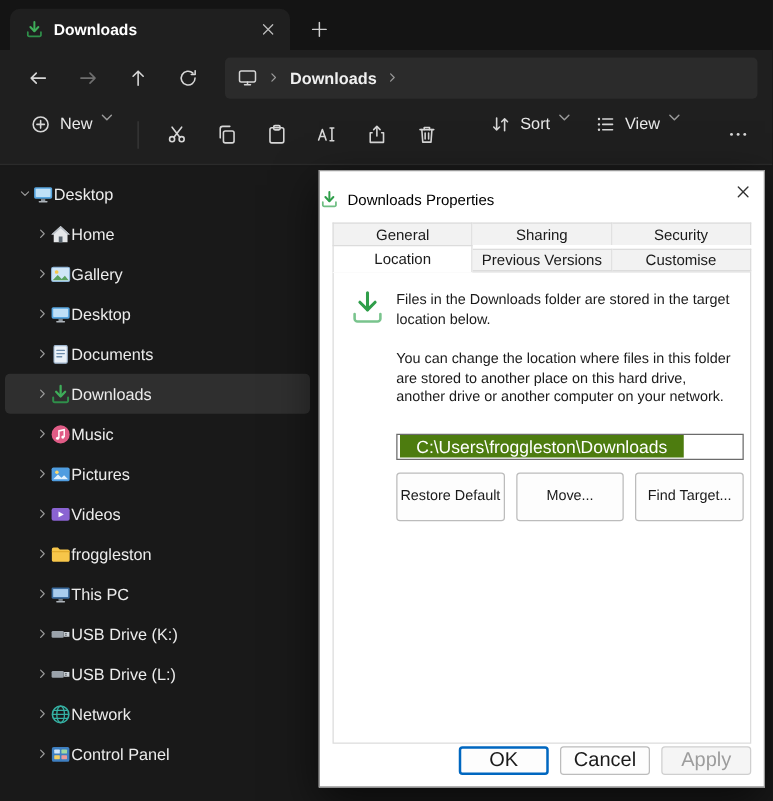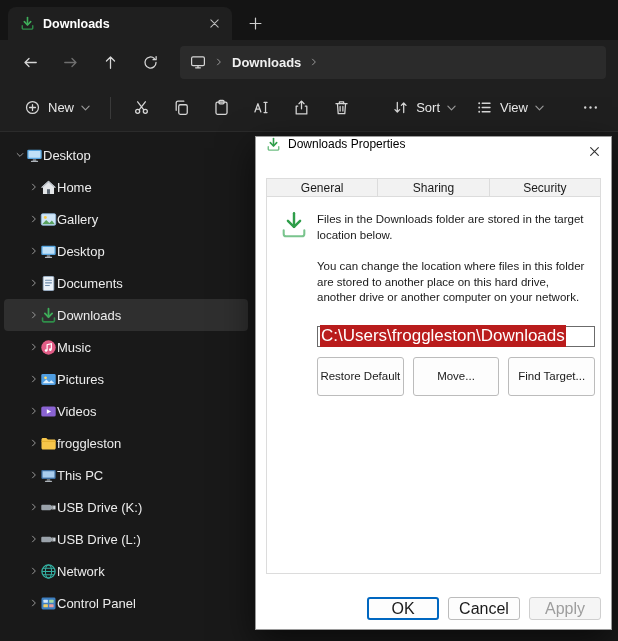--- a/index.html
+++ b/index.html
@@ -18,59 +18,59 @@
 
   
   .navrow{height:44px;background:#1f1f1f;display:flex;align-items:center;padding:0 12px}
   .navbtn{width:36px;height:34px;margin-right:4px}
   .addressbar{flex:1;height:33px;background:#2b2b2b;border-radius:4px;margin-left:8px;
     display:flex;align-items:center;gap:7px;padding:0 10px;font-size:13px;color:#f0f0f0;cursor:text}
   .addressbar .crumb{font-weight:600}
 
   
   .toolbar{height:48px;background:#1f1f1f;border-bottom:1px solid #2b2b2b;display:flex;align-items:center;padding:0 10px 0 14px}
-  .tbtn{height:34px;display:flex;align-items:center;gap:7px;padding:0 10px;background:none;border:none;border-radius:4px;
+  .tbtn{height:34px;display:flex;align-items:flex-start;gap:7px;padding:0 10px;background:none;border:none;border-radius:4px;
     color:#e8e8e8;font-size:13px;font-family:inherit;cursor:pointer}
   .tsep{width:1px;height:22px;background:#3a3a3a;margin:0 10px;flex:none}
   .ticon{width:40px;height:34px}
   .tspacer{flex:1}
   .more{width:36px;height:34px;margin-left:18px}
 
   
   .bodyarea{position:absolute;top:133px;left:0;right:0;bottom:0;background:#191919;display:flex}
   .sidebar{width:252px;padding-top:6px}
   .srow{height:32px;display:flex;align-items:center;gap:0;padding-left:24px;margin:0 4px;border-radius:4px;
     font-size:13px;color:#ececec;cursor:pointer}
   .srow.root{padding-left:10px}
   .srow.selected{background:#2f2f2f}
   .chev{flex:none;display:flex}
   .sic{width:17px;height:17px;flex:none;display:flex}
   .sic svg{width:17px;height:17px}
 
   
   .dialog{position:absolute;left:255px;top:136px;width:357px;height:494px;background:#fff;color:#1a1a1a;
     border:1px solid #9a9a9a;box-shadow:0 12px 34px rgba(0,0,0,.6);font-size:11.5px}
-  .dlg-title{height:30px;display:flex;align-items:flex-start;gap:7px;padding-left:10px}
+  .dlg-title{height:30px;display:flex;align-items:flex-end;gap:7px;}
   .dlg-title .dtext{flex:1;font-size:12px;color:#000}
   .dlg-close{width:32px;height:28px;margin-right:1px}
   .dlg-tabs{margin:11px 10px 0;position:relative;z-index:2}
   .trow{display:flex;align-items:flex-end}
   .dtab{flex:1;height:18px;background:#f2f2f2;border:1px solid #dcdcdc;border-left-width:0;
     display:flex;align-items:center;justify-content:center;font-size:12px;color:#1a1a1a;cursor:pointer}
   .trow .dtab:first-child{border-left-width:1px}
   .trow1 .dtab{border-bottom:0}
   .dtab.active{background:#fff;border-bottom:1px solid #fff;height:22px;margin-bottom:-1px;position:relative;z-index:5}
   .dlg-panel{margin:0 10px;border:1px solid #dcdcdc;background:#fff;height:378px;padding:13px 12px;position:relative;z-index:1}
   .intro{display:flex;gap:8px;align-items:flex-start}
   .intro .bigic{width:30px;height:30px;flex:none}
   .intro p{width:272px;line-height:1.35;padding-top:2px}
   .desc{margin:16px 16px 0 38px;width:272px;line-height:1.35}
   .path-input{margin:20px 0 0 38px;width:278px;height:21px;border:1px solid #6b6b6b;background:#fff;
     display:flex;align-items:center;padding:0 2px;cursor:text}
-  .path-input .sel{background:#b91c1c;color:#fff;padding:1px 1px;font-size:17px;white-space:nowrap}
+  .path-input .sel{background:#4d7c0f;color:#fff;padding:1px 13px;font-size:14px;white-space:nowrap}
   .btnrow{margin:10px 0 0 38px;width:278px;display:flex;gap:9px}
   .wbtn{flex:1;height:39px;background:#fdfdfd;border:1px solid #bcbcbc;border-radius:3px;font-size:11.5px;
     color:#1a1a1a;font-family:inherit;cursor:pointer}
   .dlg-footer{position:absolute;right:10px;bottom:9px;display:flex;gap:9px}
   .fbtn{width:72px;height:23px;background:#fdfdfd;border:1px solid #bcbcbc;border-radius:3px;font-size:16px;
     color:#1a1a1a;font-family:inherit;cursor:pointer}
   .fbtn.ok{border:2px solid #0067c0}
   .fbtn.disabled{color:#9d9d9d;background:#f5f5f5;border-color:#cfcfcf;cursor:default}
 
   svg{display:block}
@@ -544,20 +544,25 @@
           </span>
       </button>
     </div>
 
     <div class="dlg-tabs">
       <div class="trow trow1">
         <div class="dtab">General</div>
         <div class="dtab">Sharing</div>
         <div class="dtab">Security</div>
       </div>
+      <div class="trow trow2">
+        <div class="dtab active">Location</div>
+        <div class="dtab">Previous Versions</div>
+        <div class="dtab">Customise</div>
+      </div>
     </div>
 
     <div class="dlg-panel">
       <div class="intro">
         <span class="bigic">
           <svg width="30" height="30" viewBox="0 0 32 32">
               <path d="M16 3.5v14.5" stroke="#2f9e4a" stroke-width="2.6" stroke-linecap="round" fill="none"></path>
               <path d="M9.5 11.5 16 18l6.5-6.5" fill="none" stroke="#2f9e4a" stroke-width="2.6" stroke-linecap="round" stroke-linejoin="round"></path>
               <path d="M5 21.5v4a2.5 2.5 0 0 0 2.5 2.5h17a2.5 2.5 0 0 0 2.5-2.5v-4" fill="none" stroke="#79c48d" stroke-width="2.2" stroke-linecap="round"></path>
             </svg>

